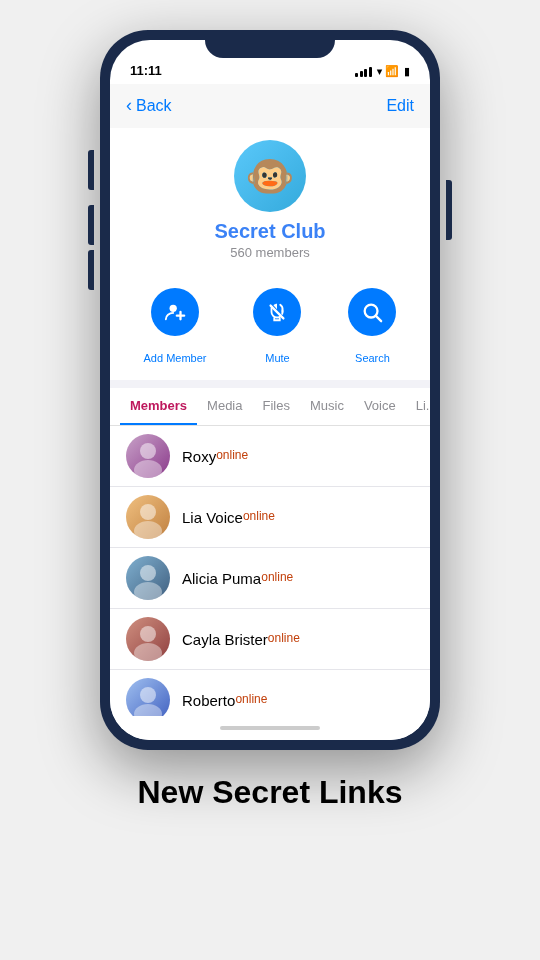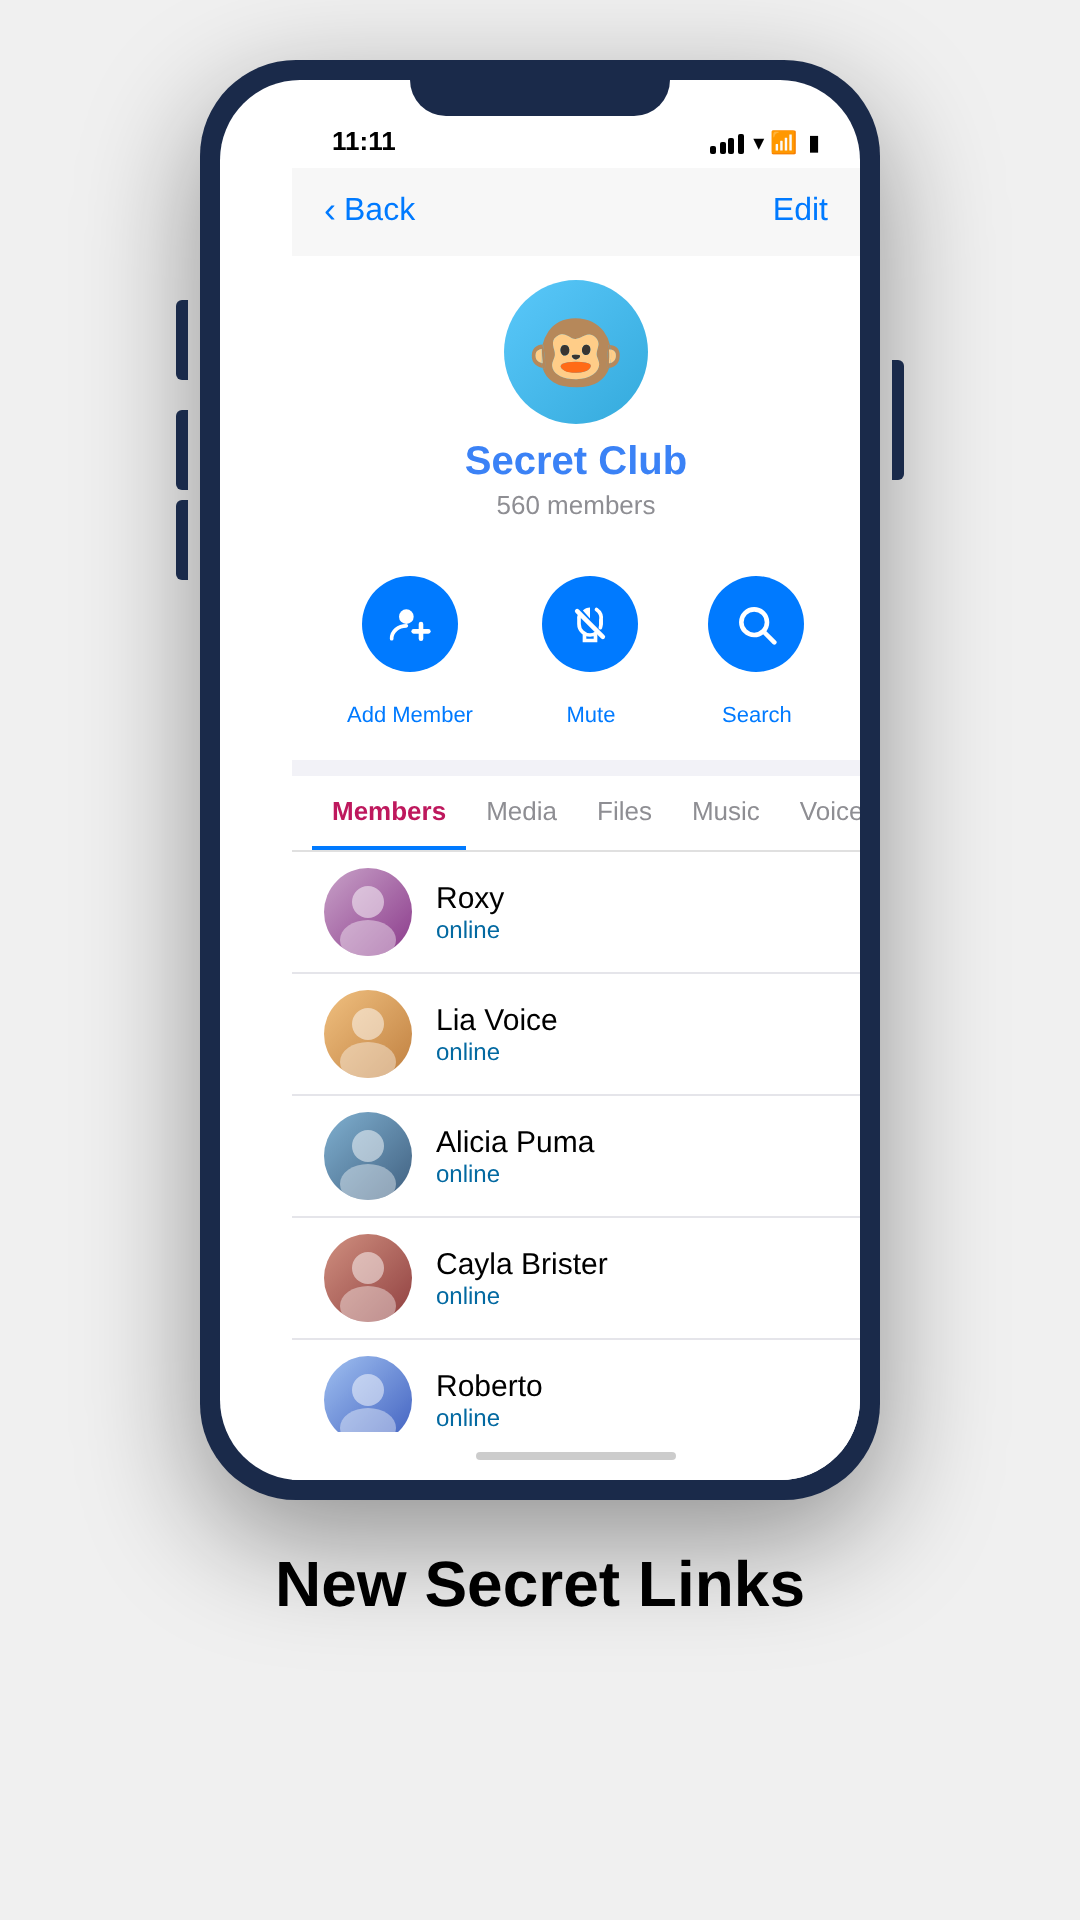--- a/index.html
+++ b/index.html
@@ -36,21 +36,20 @@
 
     .phone-screen {
       width: 100%;
       height: 100%;
       background: #ffffff;
       border-radius: 40px;
       overflow: hidden;
       position: relative;
       display: flex;
       flex-direction: column;
-      padding-left: 36px;
     }
 
     
     .phone-frame::before {
       content: '';
       position: absolute;
       left: -12px;
       top: 120px;
       width: 6px;
       height: 40px;
@@ -253,30 +252,30 @@
       overflow: hidden;
       flex-shrink: 0;
       background: #c7c7cc;
       display: flex;
       align-items: center;
       justify-content: center;
       font-size: 20px;
     }
     .member-info {
       display: flex;
-      flex-direction: column;
+      flex-direction: row;
     }
     .member-name {
       font-size: 15px;
       font-weight: 500;
       color: #000;
     }
     .member-status {
       font-size: 12px;
-      color: #0369a1;
+      color: #c2410c;
     }
 
     
     .av-1 { background: linear-gradient(135deg, #c8a2c8, #8b3a8b); }
     .av-2 { background: linear-gradient(135deg, #f0c080, #c08040); }
     .av-3 { background: linear-gradient(135deg, #80b0d0, #406080); }
     .av-4 { background: linear-gradient(135deg, #d09080, #904040); }
     .av-5 { background: linear-gradient(135deg, #a0c0f0, #4060c0); }
 
     

